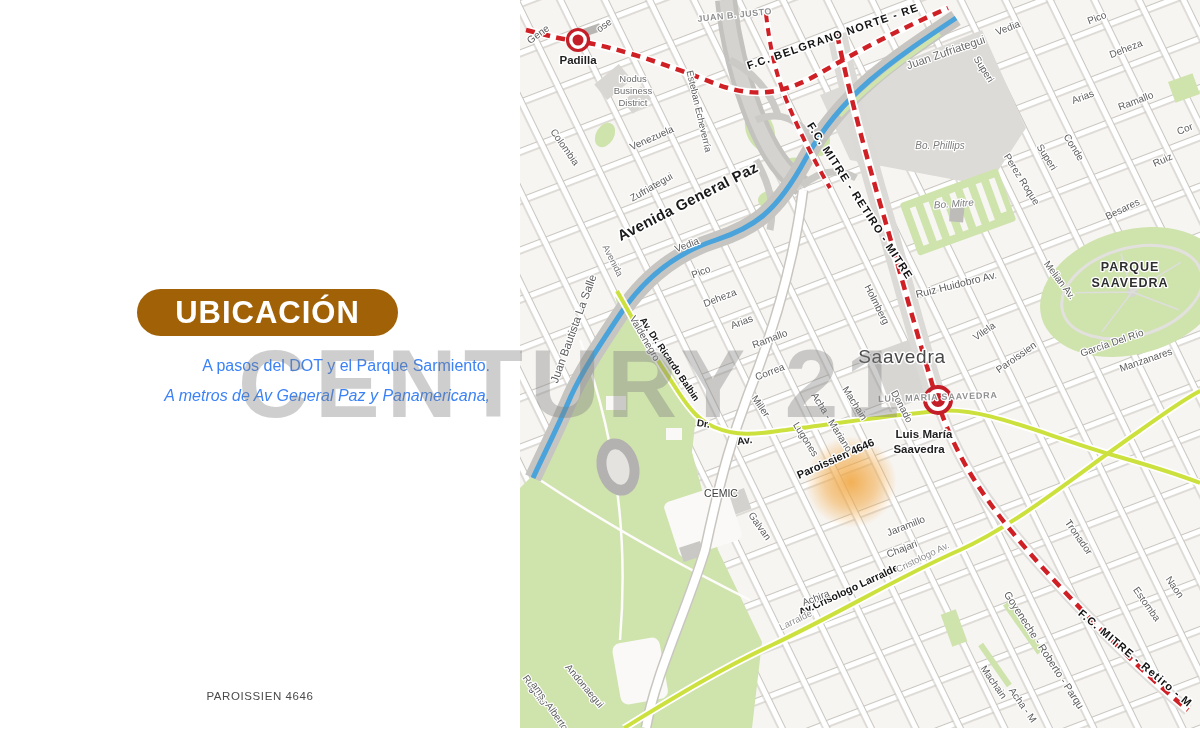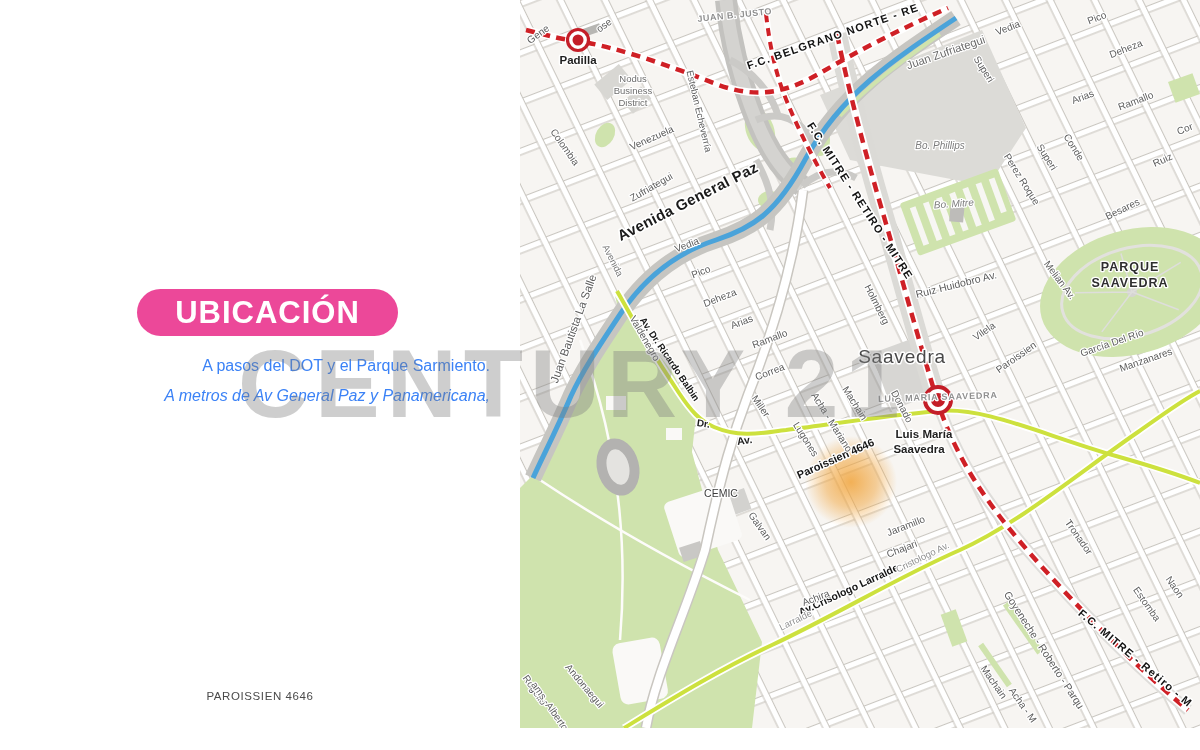--- a/index.html
+++ b/index.html
@@ -3,21 +3,21 @@
 <meta charset="utf-8">
 <style>
   html,body{margin:0;padding:0;}
   body{
     width:1200px;height:750px;position:relative;overflow:hidden;
     background:#ffffff;font-family:"Liberation Sans",sans-serif;
   }
   .left-panel{position:absolute;left:0;top:0;width:520px;height:750px;z-index:4;}
   .title-pill{
     position:absolute;left:137px;top:289px;width:261px;height:47px;
-    background:#ec4899;border-radius:26px;color:#ffffff;
+    background:#a16207;border-radius:26px;color:#ffffff;
     font-size:31px;font-weight:bold;letter-spacing:1px;
     display:flex;align-items:center;justify-content:center;
   }
   .desc{
     position:absolute;left:40px;top:354px;width:450px;
     text-align:right;color:#3b82f6;font-size:16px;line-height:23px;
   }
   .desc p{margin:0 0 7px 0;}
   .desc p.nogap{margin-bottom:0;font-style:italic;}
   .footer-ref{

